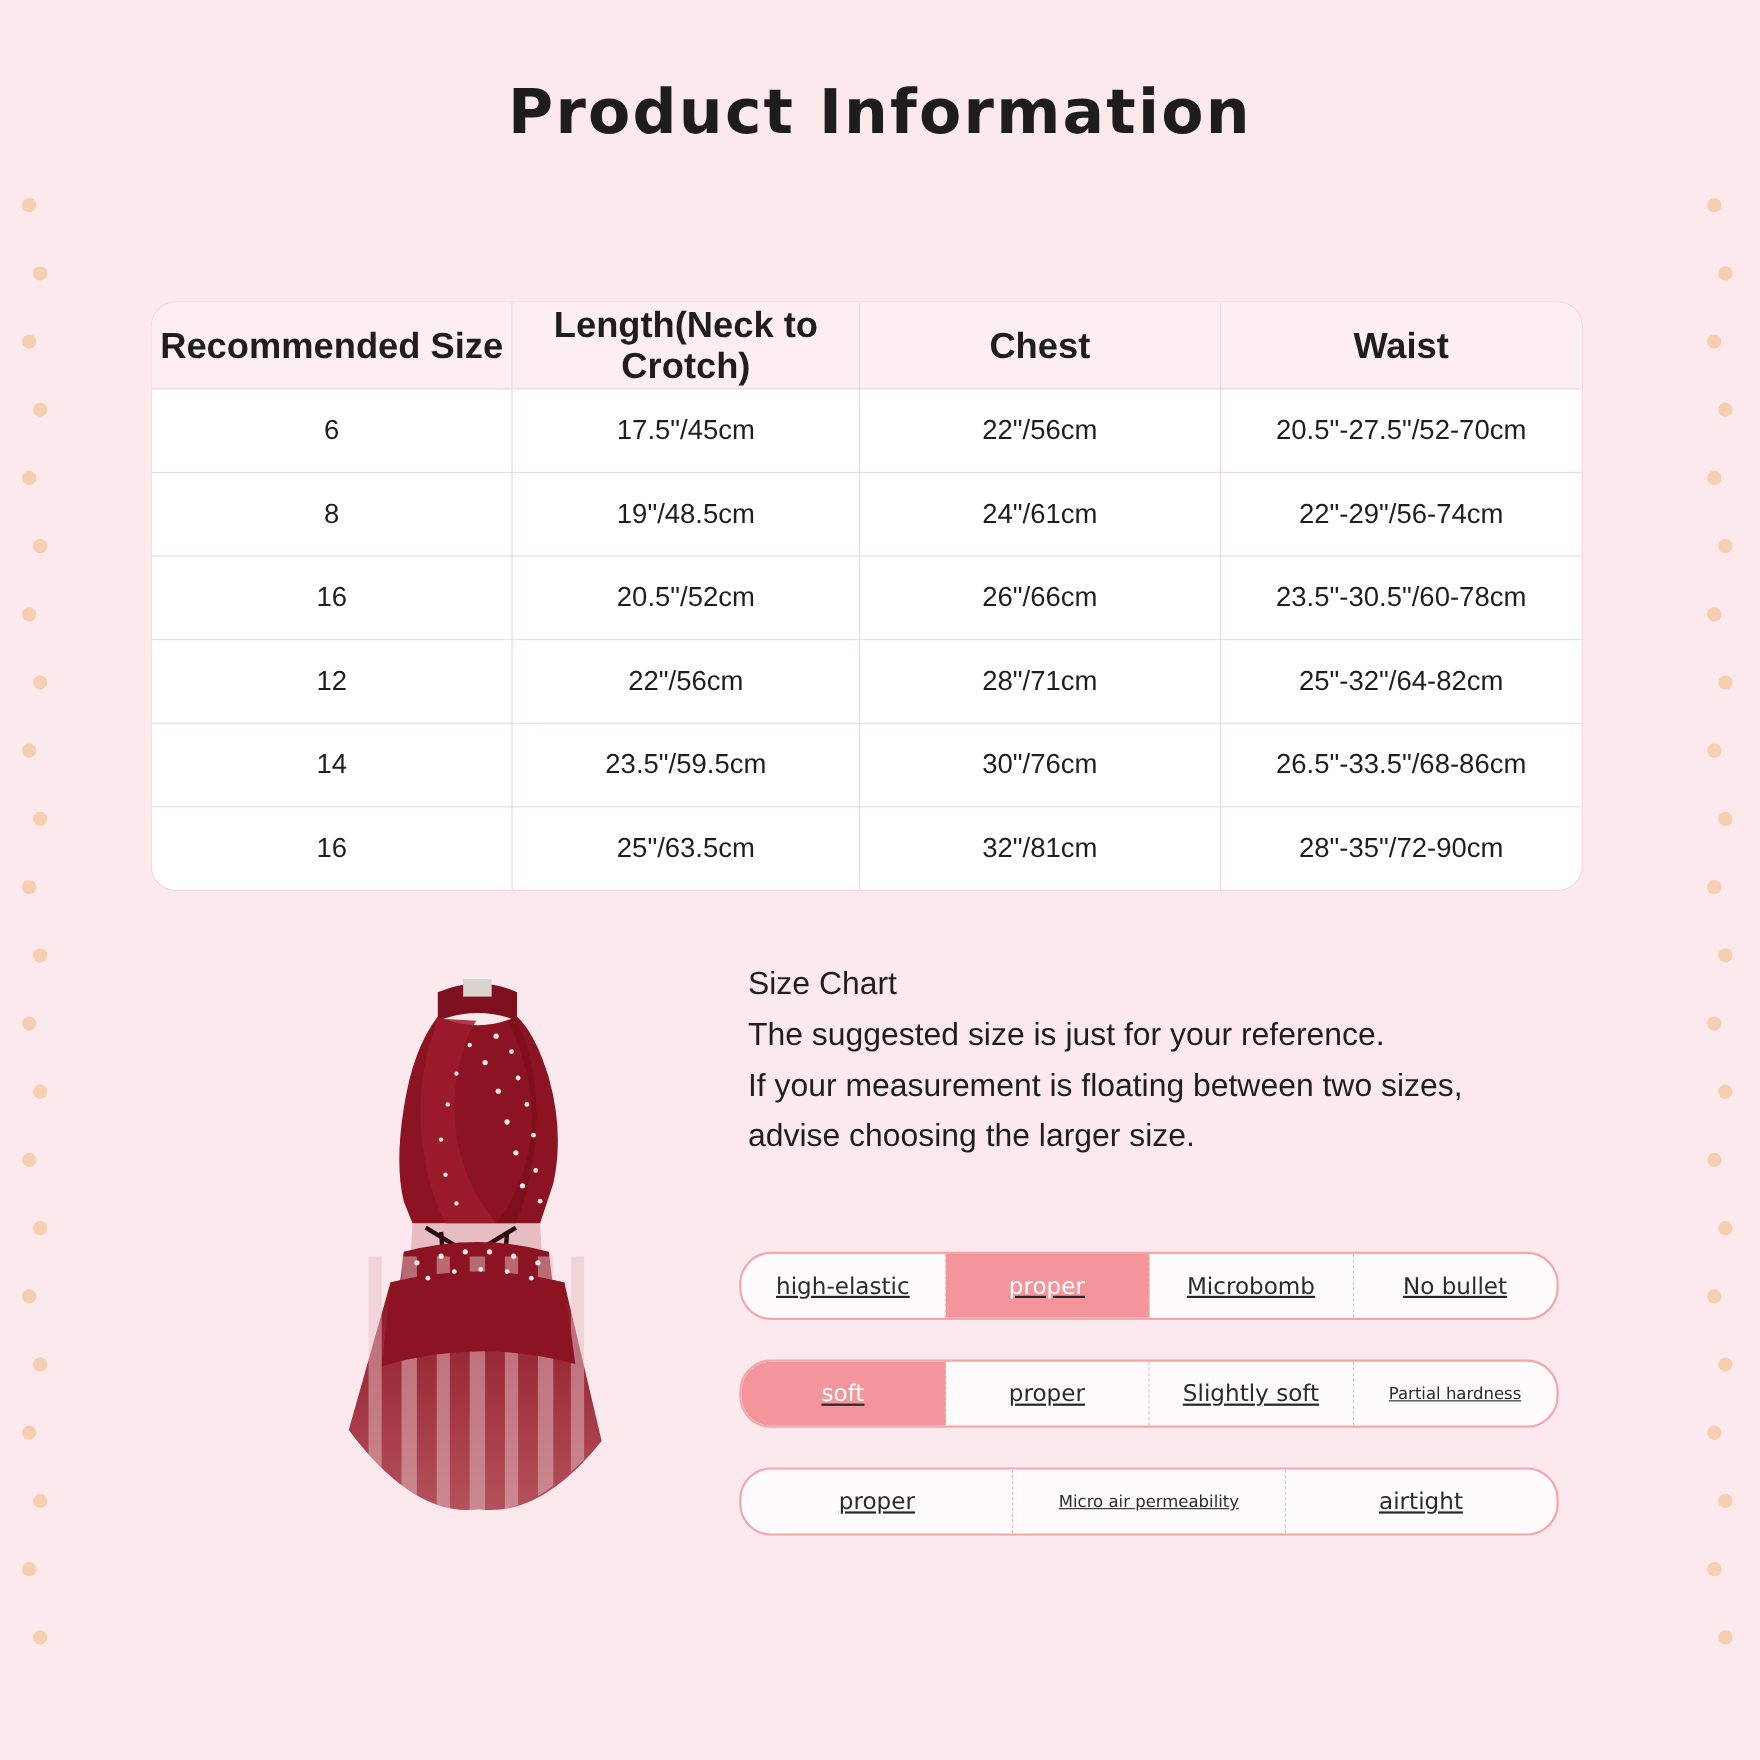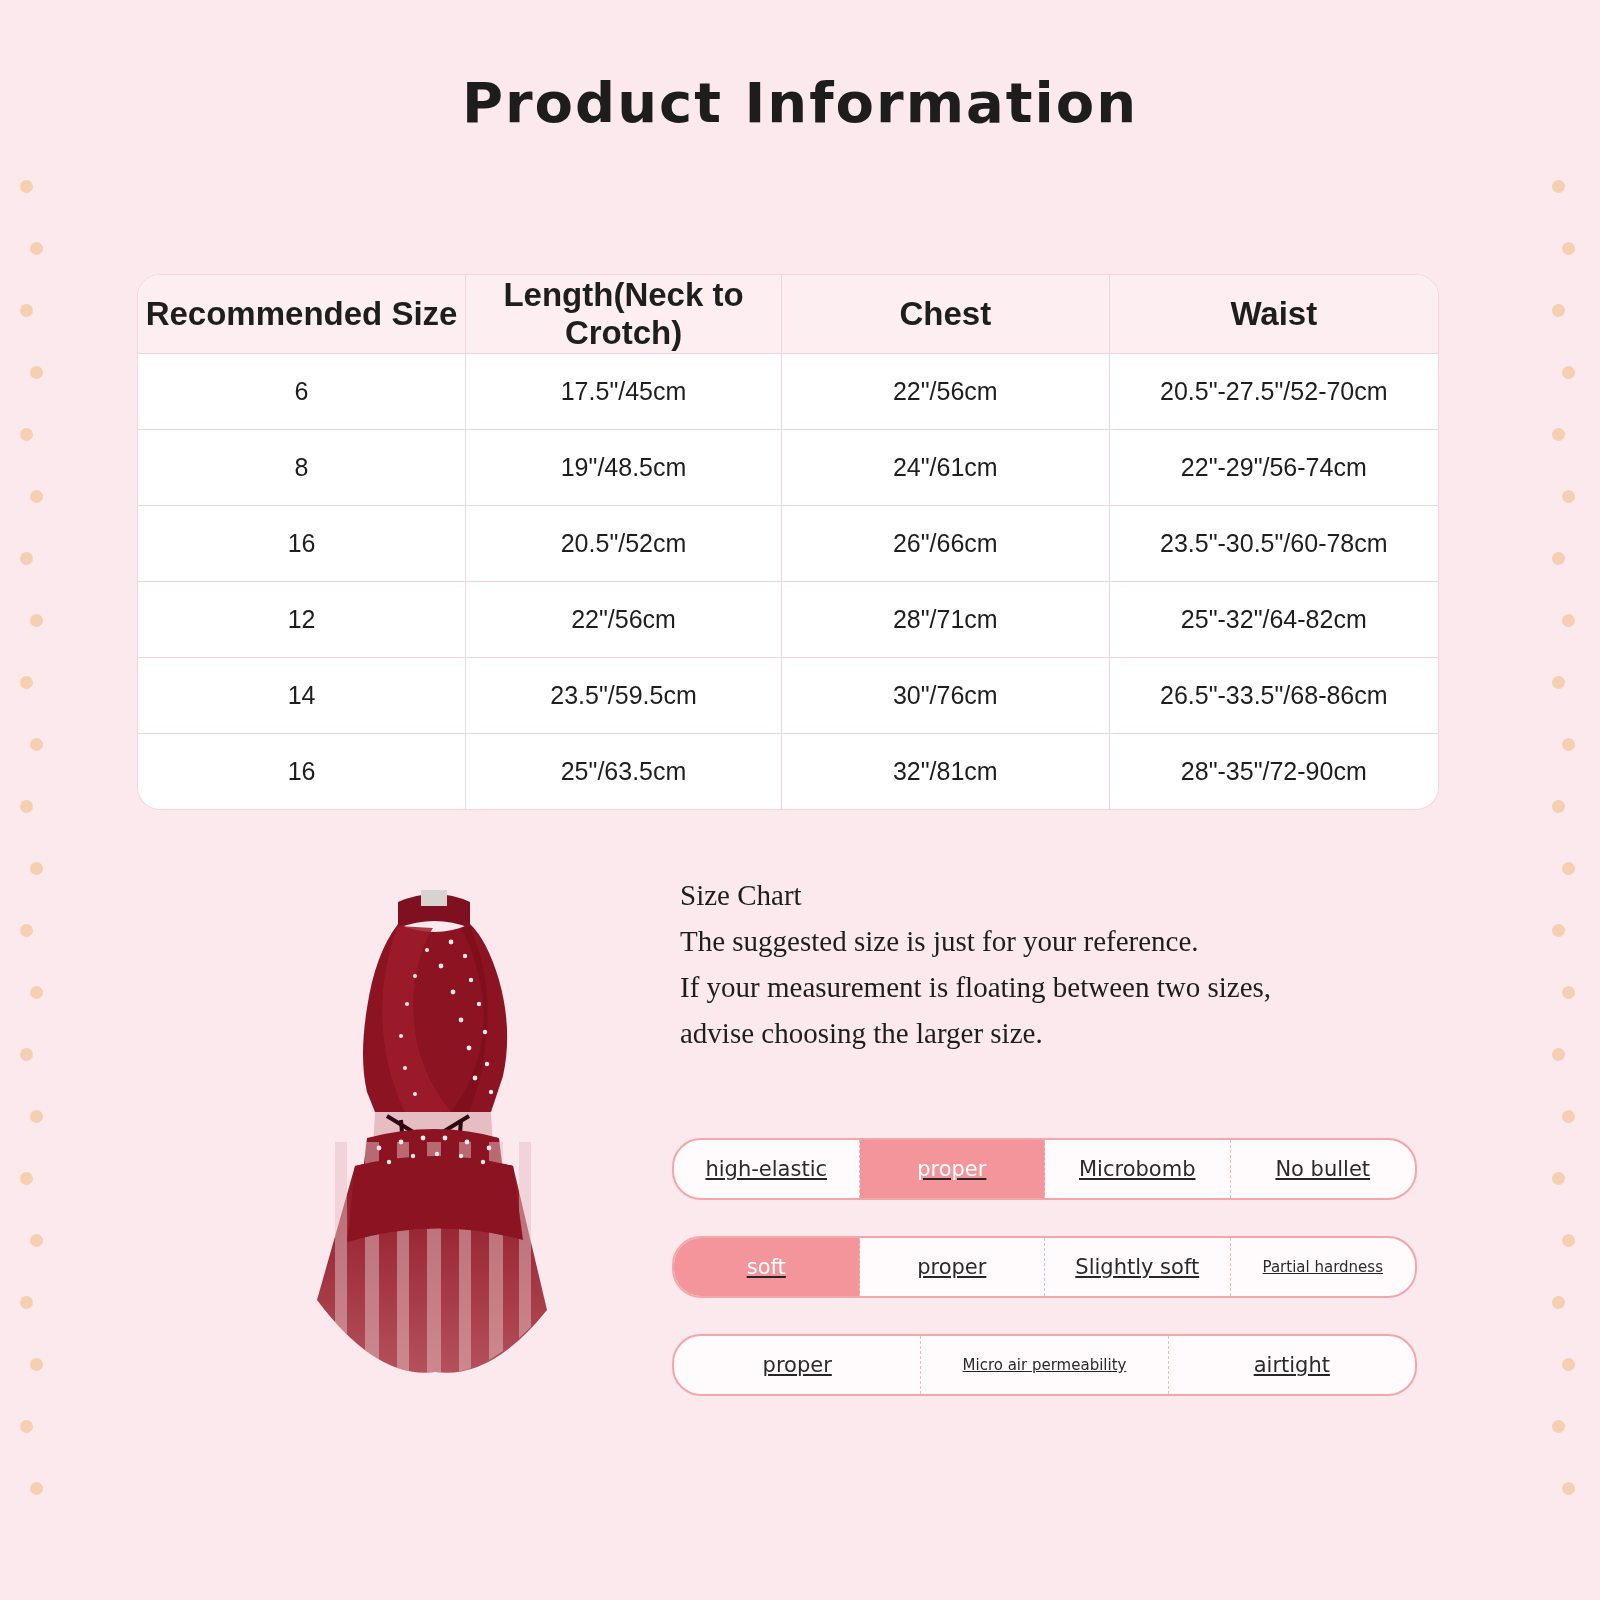--- a/index.html
+++ b/index.html
@@ -102,21 +102,20 @@
 
   
   .notes {
     position: absolute;
     left: 680px;
     top: 872px;
     width: 760px;
     font-size: 29px;
     line-height: 46px;
     color: #1e1e1e;
-    font-family: Liberation Serif, serif;
   }
 
   
   .scales {
     position: absolute;
     left: 672px;
     top: 1138px;
     width: 745px;
   }
   .scale-row {

